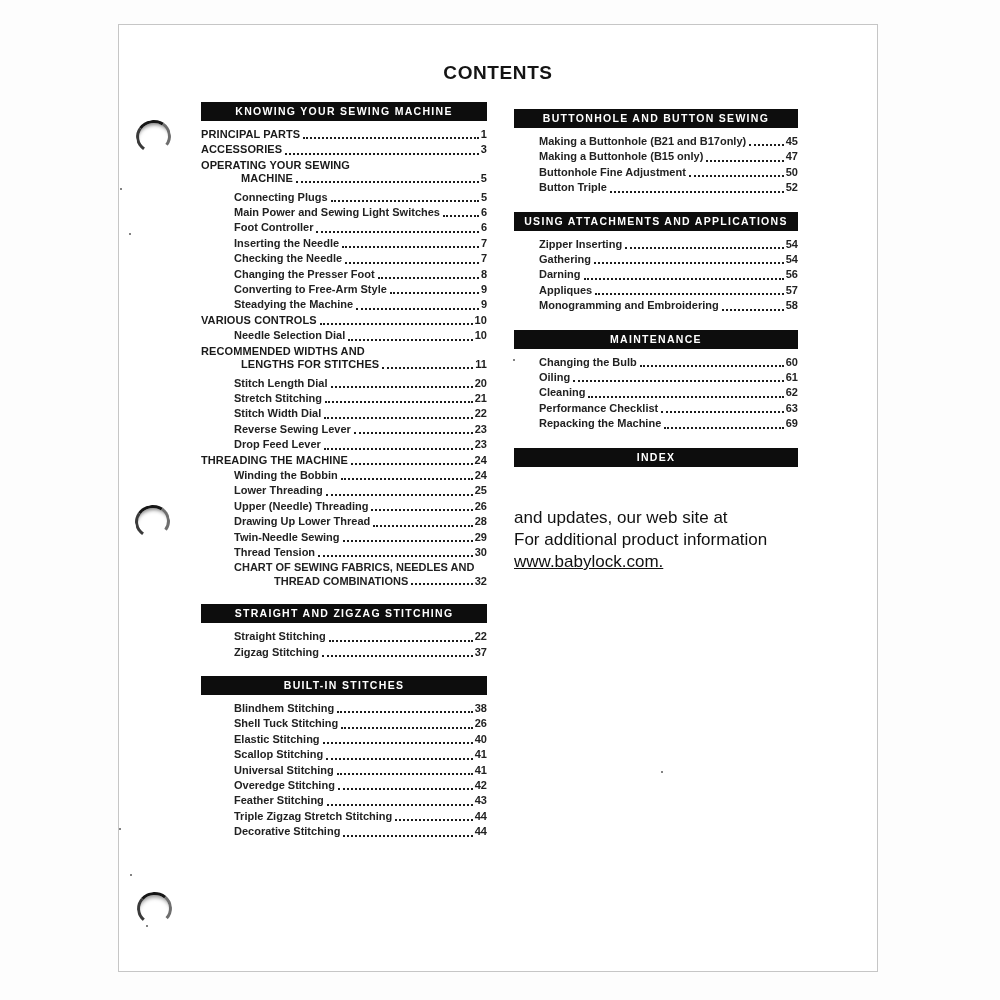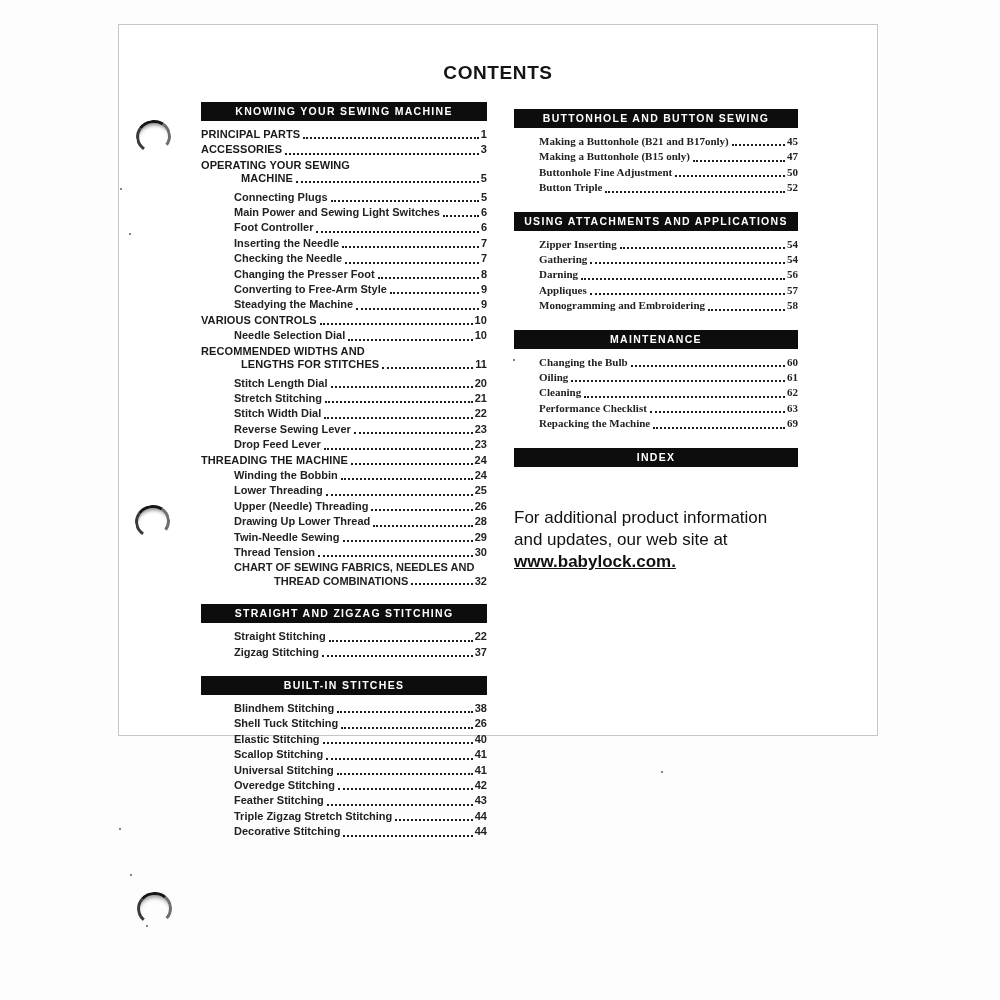--- a/index.html
+++ b/index.html
@@ -4,53 +4,53 @@
 <style>
   html,body{margin:0;padding:0;}
   body{
     width:1000px;height:1000px;position:relative;
     background:#fdfdfd;
     font-family:"Liberation Sans", sans-serif;
     color:#191919;
     -webkit-font-smoothing:antialiased;
   }
   .page{
-    position:absolute;left:118px;top:24px;width:760px;height:712px;
+    position:absolute;left:118px;top:24px;width:760px;height:948px;
     background:#ffffff;border:1px solid #c6c6c6;box-sizing:border-box;
   }
   .title{
     position:absolute;top:37px;left:0;right:0;margin:0;
     text-align:center;font-size:19px;font-weight:bold;letter-spacing:0.6px;color:#141414;
   }
   .col{position:absolute;}
   .col-left{left:82px;top:77px;width:286px;}
   .col-right{left:395px;top:84px;width:284px;}
   .bar{
     background:#0d0d0d;color:#ffffff;height:19px;line-height:19px;
     text-align:center;font-size:10.5px;font-weight:bold;letter-spacing:1.3px;
     margin:16px 0 6px 0;
   }
   .col .bar:first-child{margin-top:0;}
   .entry{font-size:11px;line-height:15.4px;color:#1a1a1a;}
   .entry.main{font-weight:bold;letter-spacing:0.1px;}
   .entry.sub{font-weight:bold;color:#222222;}
   .col-left .entry.sub{padding-left:33px;}
-  .col-right .entry.sub{padding-left:25px;font-family:Liberation Serif, serif;}
+  .col-right .entry.sub{padding-left:25px;}
   .entry .line{display:flex;align-items:flex-end;}
   .entry .lbl{white-space:nowrap;}
   .entry .plain{line-height:13.4px;padding-top:1px;white-space:nowrap;}
   .entry.multi .line{line-height:13.4px;padding-left:40px;}
   .entry.multi{margin-bottom:4px;}
   .entry .lead{flex:1;border-bottom:2px dotted #1c1c1c;margin:0 2px 3px 3px;min-width:8px;}
   .entry .pg{white-space:nowrap;font-weight:bold;}
   .note{
     position:absolute;left:395px;top:482px;width:285px;
     font-size:17px;line-height:22px;color:#111111;font-weight:normal;
   }
-  .note .link{font-weight:bold;text-decoration:underline;}
+  .note .link{font-weight:normal;text-decoration:underline;}
   .crescent{
     position:absolute;width:29px;height:27px;border-radius:50%;
     border:3px solid transparent;
     border-top-color:#161616;border-left-color:#3a3a3a;border-right-color:#6e6e6e;
     box-shadow:inset 0 5px 4px -3px rgba(40,40,40,0.55);
     transform:rotate(-10deg);
   }
   .c1{left:17px;top:95px;}
   .c2{left:16px;top:480px;}
   .c3{left:18px;top:867px;transform:rotate(-4deg);}
@@ -447,17 +447,17 @@
         <div class="line">
           <span class="lbl">Repacking the Machine</span>
           <span class="lead"></span>
           <span class="pg">69</span>
         </div>
       </div>
       <div class="bar">INDEX</div>
     </div>
 
   <div class="note">
+    <div>and updates, our web site at</div>
     <div>For additional product information</div>
-    <div>and updates, our web site at</div>
     <div class="link">www.babylock.com.</div>
   </div>
 </div>
 
 </body></html>

